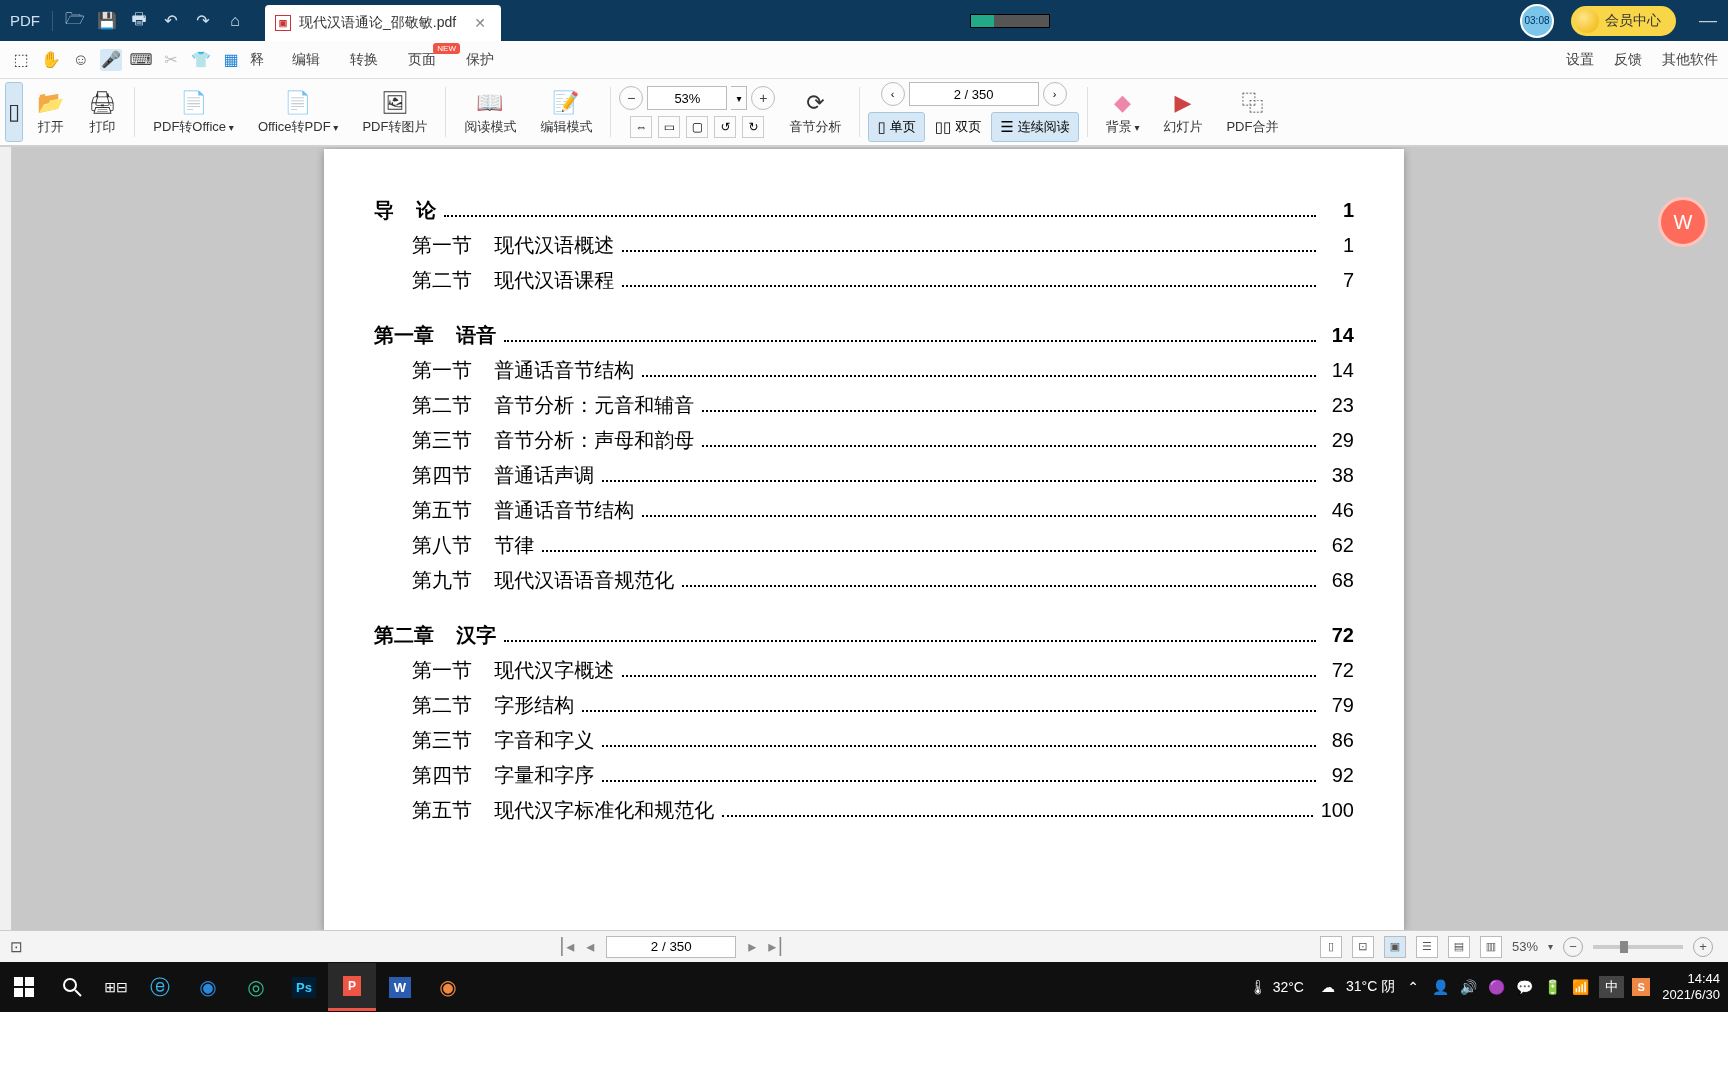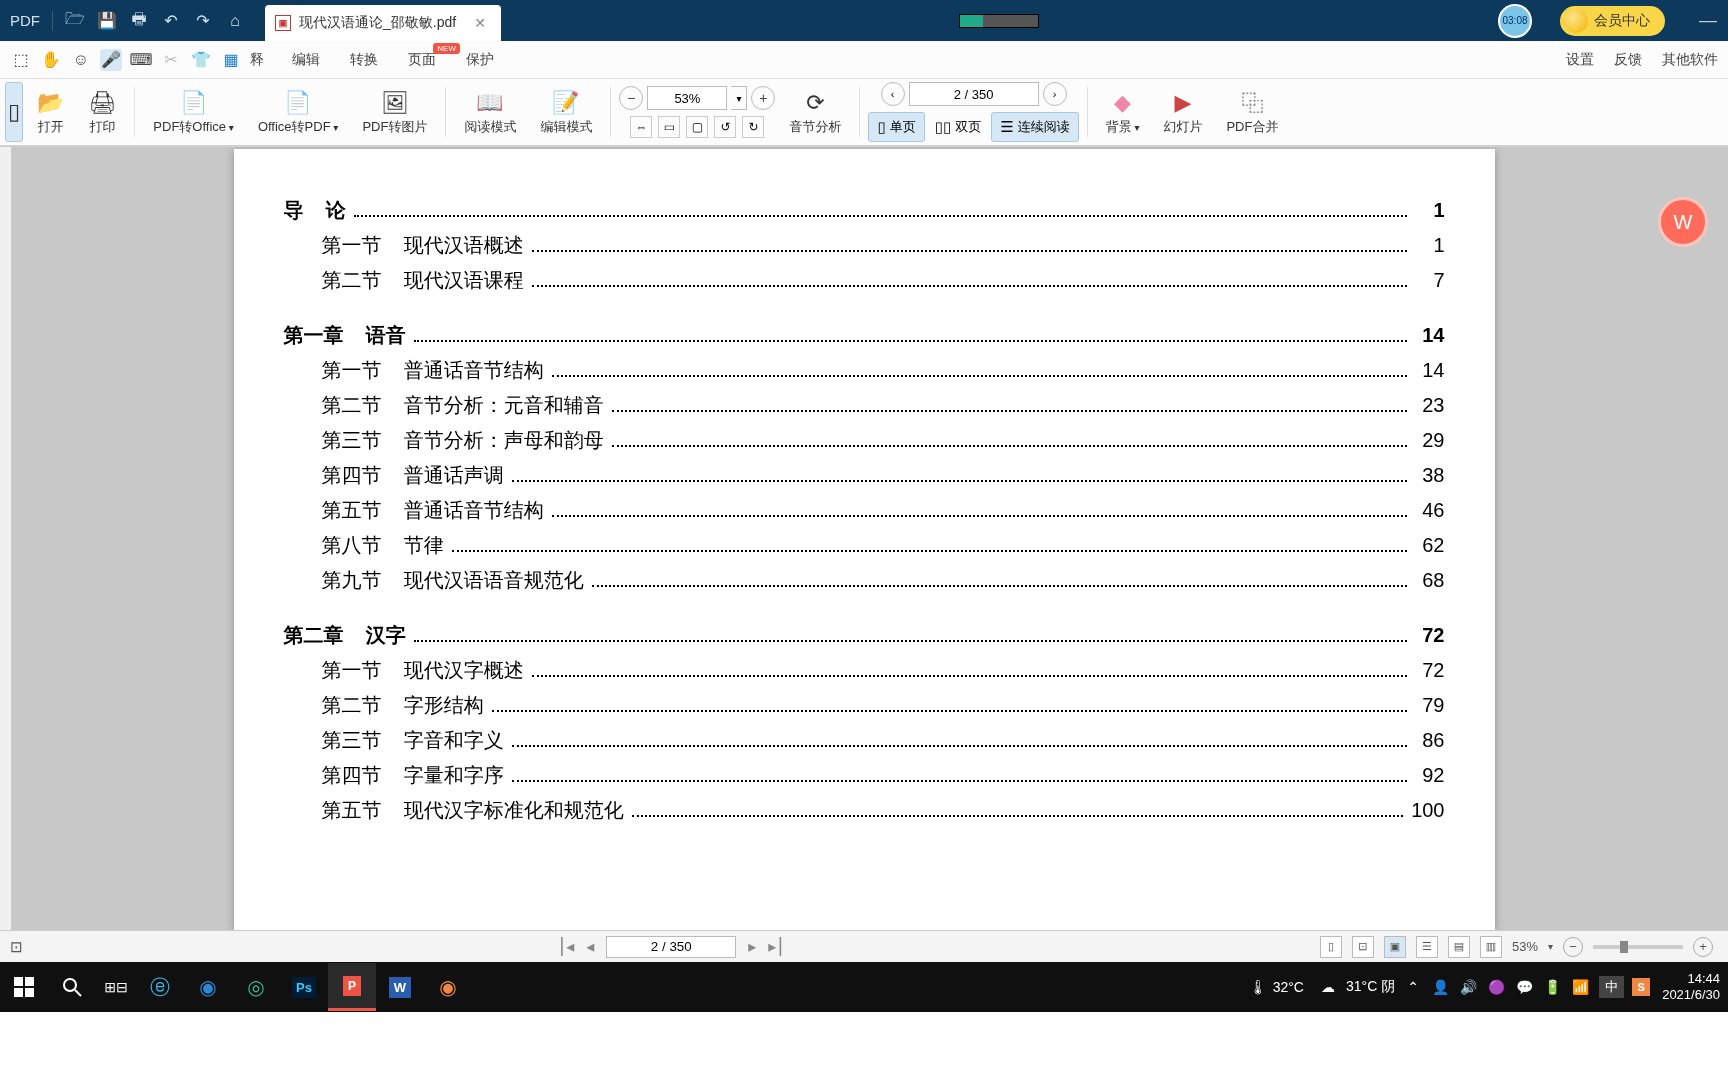--- a/index.html
+++ b/index.html
@@ -10,21 +10,21 @@
 .titlebar .tb-left { display: flex; align-items: center; gap: 12px; padding-left: 10px; }
 .tb-text { font-size: 15px; color: #d0e0ee; margin-left: 0; }
 .tb-icon { width: 20px; height: 20px; display: flex; align-items: center; justify-content: center; color: #d0e0ee; font-size: 16px; cursor: pointer; }
 .tb-sep { width: 1px; height: 20px; background: #3a5a72; }
 .tab-strip { display: flex; align-items: flex-end; height: 41px; margin-left: 20px; }
 .tab { background: #fff; color: #333; height: 36px; display: flex; align-items: center; padding: 0 15px 0 10px; font-size: 14px; border-radius: 4px 4px 0 0; gap: 8px; margin-top: 5px; }
 .tab-icon-pdf { width: 16px; height: 16px; background: #fff; border: 1px solid #c33; color: #c33; font-size: 9px; display: flex; align-items: center; justify-content: center; font-weight: bold; }
 .tab-close { color: #888; font-size: 14px; margin-left: 10px; cursor: pointer; }
 .tb-mid { flex: 1; display: flex; justify-content: center; }
 .equalizer { width: 80px; height: 14px; background: linear-gradient(90deg, #2a8 0%, #2a8 30%, #555 30%, #555 100%); border: 1px solid #000; }
-.tb-right { display: flex; align-items: center; gap: 28px; padding-right: 5px; }
+.tb-right { display: flex; align-items: center; gap: 17px; padding-right: 5px; }
 .timer-badge { width: 34px; height: 34px; border-radius: 50%; background: #7bc5e8; color: #036; font-size: 10px; display: flex; align-items: center; justify-content: center; border: 2px solid #fff; }
 .member-btn { height: 30px; background: #f8d648; border-radius: 15px; display: flex; align-items: center; padding: 0 15px 0 4px; color: #333; font-size: 14px; gap: 6px; }
 .member-btn .orb { width: 24px; height: 24px; border-radius: 50%; background: radial-gradient(circle at 35% 35%, #ffe58a, #f0b400); }
 .win-btn { width: 30px; color: #ccc; font-size: 18px; text-align: center; cursor: pointer; }
 
 
 .toolrow2 { height: 38px; background: #fcfcfc; border-bottom: 1px solid #e0e0e0; display: flex; align-items: center; padding: 0 10px; font-size: 14px; color: #444; gap: 8px; }
 .tr2-icon { width: 22px; height: 22px; display: flex; align-items: center; justify-content: center; font-size: 16px; cursor: pointer; }
 .tr2-active { background: #d6e8f5; border-radius: 3px; }
 .menu-items { display: flex; gap: 30px; margin-left: 20px; align-items: center; }
@@ -49,21 +49,21 @@
 .navgrp { display: flex; flex-direction: column; gap: 2px; align-items: center; }
 .navgrp-row { display: flex; align-items: center; gap: 4px; }
 .nav-btn { width: 24px; height: 24px; border: 1px solid #bbb; border-radius: 50%; display: flex; align-items: center; justify-content: center; font-size: 11px; cursor: pointer; }
 .page-input { width: 130px; height: 24px; border: 1px solid #bbb; text-align: center; font-size: 13px; }
 .view-btn { height: 30px; display: flex; align-items: center; gap: 4px; padding: 0 8px; cursor: pointer; font-size: 13px; border-radius: 3px; }
 .view-btn.active { background: #d6e8f5; border: 1px solid #a8c8e0; }
 .view-icon { font-size: 15px; }
 
 
 .docarea { position: relative; height: 783px; background: #c8c8c8; display: flex; justify-content: center; overflow: hidden; }
-.page { width: 1261px; background: #fff; margin-top: 2px; box-shadow: 0 2px 8px rgba(0,0,0,0.3); padding: 20px 50px; font-family: "SimSun", serif; }
+.page { width: 1080px; background: #fff; margin-top: 2px; box-shadow: 0 2px 8px rgba(0,0,0,0.3); padding: 20px 50px; font-family: "SimSun", serif; }
 .toc-row { display: flex; align-items: baseline; font-size: 20px; margin: 8px 0; }
 .toc-row.chapter { font-weight: bold; margin-top: 28px; margin-bottom: 4px; }
 .toc-row.section { padding-left: 38px; }
 .toc-prefix { white-space: pre; }
 .toc-title { white-space: pre; }
 .toc-dots { flex: 1; border-bottom: 2px dotted #000; margin: 0 8px 4px 8px; }
 .toc-page { min-width: 30px; text-align: right; }
 .float-btn { position: absolute; right: 20px; top: 50px; width: 50px; height: 50px; border-radius: 50%; background: #ff6b5a; border: 3px solid #ffc4bb; display: flex; align-items: center; justify-content: center; color: #fff; font-size: 20px; cursor: pointer; }
 
 

